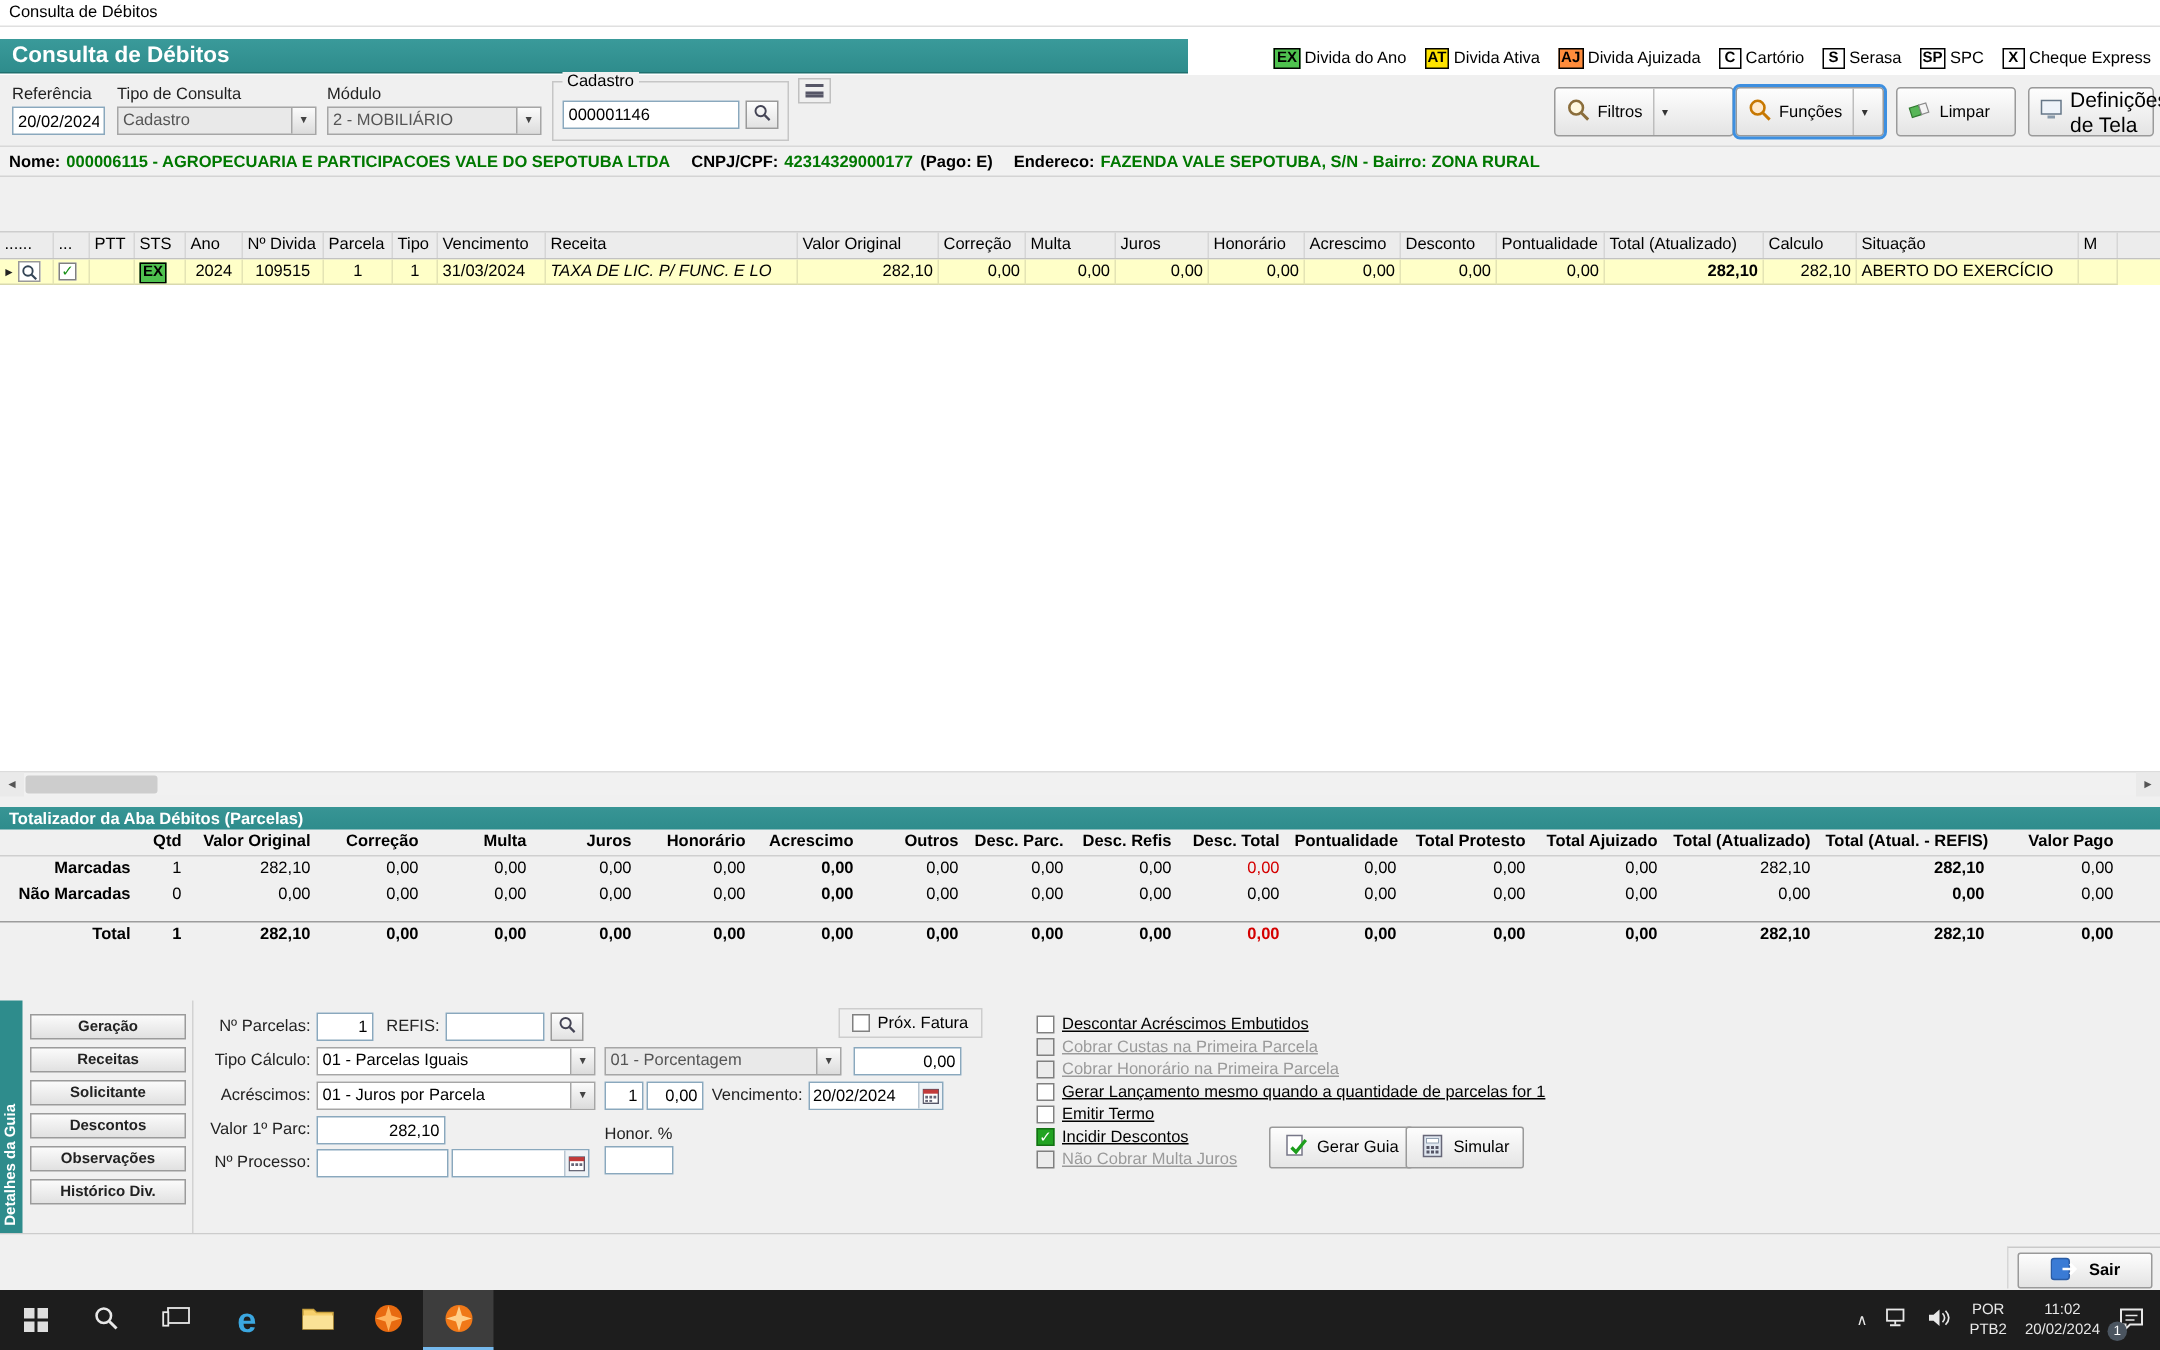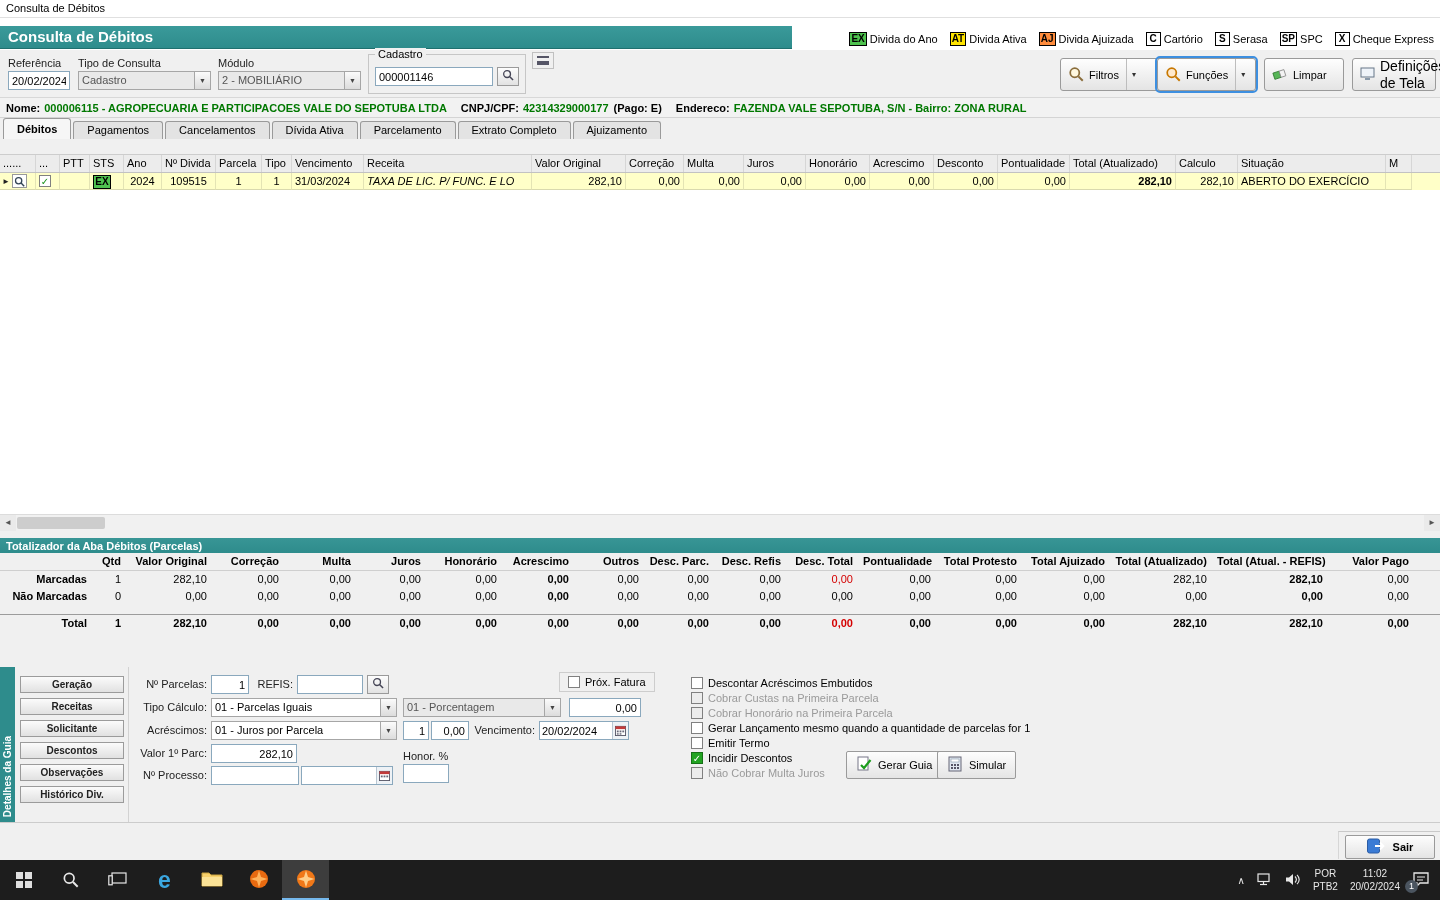--- a/index.html
+++ b/index.html
@@ -103,21 +103,21 @@
   .side-btn{display:block;width:100%;height:17px;margin-bottom:5px;background:linear-gradient(#fbfbfb,#e1e1e1);border:1px solid #9b9b9b;font:bold 10px "Liberation Sans",sans-serif;color:#222;cursor:pointer;}
   .guia-form{position:absolute;left:128px;top:0;right:0;bottom:0;border-left:1px solid #d2d2d2;}
   .glabel{position:absolute;left:0;width:78px;text-align:right;font-size:11px;color:#222;}
   .guia-form .tb,.guia-form .combo{font-size:11px;}
   .datebox{position:absolute;height:19px;border:1px solid #8aa8bd;background:#fff;display:flex;align-items:stretch;}
   .dtb{flex:1;min-width:0;border:none;background:#fff;font:11px "Liberation Sans",sans-serif;padding:0 2px;}
   .cal-btn{width:16px;display:flex;align-items:center;justify-content:center;background:#eef2f6;border-left:1px solid #b8c6d2;cursor:pointer;}
   .pbox{position:absolute;left:430px;top:5px;display:flex;align-items:center;gap:5px;border:1px solid #cdcdcd;padding:3px 8px;}
   .guia-options{position:absolute;display:flex;flex-direction:column;}
   .opt{display:flex;align-items:center;gap:5px;height:15px;font-size:11px;cursor:pointer;}
-  .opt .opt-label{white-space:nowrap;}
+  .opt .opt-label{white-space:nowrap;text-decoration:underline;}
   .opt.disabled .opt-label{color:#9a9a9a;}
   .gbtn{position:absolute;height:28px;background:linear-gradient(#fdfdfd,#e5e5e5);border:1px solid #9a9a9a;border-radius:2px;display:flex;align-items:center;gap:6px;padding:0 9px;font-size:11px;cursor:pointer;}
 
   
   .bottom-bar{position:absolute;top:823px;left:0;width:100%;height:37px;background:#f0f0f0;}
   .sair-wrap{position:absolute;right:0;top:8px;width:102px;border-top:1px solid #c9c9c9;padding:3px 6px 0 6px;border-left:1px solid #d6d6d6;}
   .sair-btn{width:90px;height:24px;background:linear-gradient(#fdfdfd,#e4e4e4);border:1px solid #9a9a9a;border-radius:2px;display:flex;align-items:center;gap:6px;justify-content:center;font:bold 11px "Liberation Sans",sans-serif;cursor:pointer;}
 
   
   .taskbar{position:absolute;top:860px;left:0;width:100%;height:40px;background:#1d1d1d;display:flex;align-items:stretch;color:#e8e8e8;}
@@ -196,21 +196,21 @@
         <span><svg width="12" height="12" viewBox="0 0 13 13">
               <circle cx="5.5" cy="5.5" r="3.7" fill="none" stroke="currentColor" stroke-width="1.4"></circle>
               <line x1="8.4" y1="8.4" x2="12" y2="12" stroke="currentColor" stroke-width="1.6"></line>
             </svg></span>
       </button>
     </div>
     <button class="list-btn" style="left:532px;top:2px">
       <span class="list-lines"></span>
     </button>
 
-    <div class="tb-btn" style="left:1060px;width:120px">
+    <div class="tb-btn" style="left:1036px;width:120px">
       <span style="color:#8a6d3b"><svg width="16" height="16" viewBox="0 0 13 13">
             <circle cx="5.5" cy="5.5" r="3.7" fill="#fff8e0" stroke="currentColor" stroke-width="1.4"></circle>
             <line x1="8.4" y1="8.4" x2="12" y2="12" stroke="currentColor" stroke-width="1.6"></line>
           </svg></span>
       <span>Filtros</span>
       <span class="tb-arrow">▾</span>
     </div>
     <div class="tb-btn focused" style="left:1157px;width:99px">
       <span style="color:#c77700"><svg width="16" height="16" viewBox="0 0 13 13">
             <circle cx="5.5" cy="5.5" r="3.7" fill="#ffe9cc" stroke="currentColor" stroke-width="1.4"></circle>
@@ -242,29 +242,20 @@
   <div class="info-bar">
     <span class="lbl">Nome:</span>
     <span class="val">000006115 - AGROPECUARIA E PARTICIPACOES VALE DO SEPOTUBA LTDA</span>
     <span class="lbl">CNPJ/CPF:</span>
     <span class="val" style="margin-right:5px">42314329000177</span>
     <span class="tip">(Pago: E)</span>
     <span class="lbl">Endereco:</span>
     <span class="val">FAZENDA VALE SEPOTUBA, S/N - Bairro: ZONA RURAL</span>
   </div>
 
-  <div class="tabs">
-      <div class="tab active">Débitos</div>
-      <div class="tab">Pagamentos</div>
-      <div class="tab">Cancelamentos</div>
-      <div class="tab">Dívida Ativa</div>
-      <div class="tab">Parcelamento</div>
-      <div class="tab">Extrato Completo</div>
-      <div class="tab">Ajuizamento</div>
-    </div>
 
 
   <div class="debits">
     <div class="dgrow dghead">
         <div class="dgc" style="width: 36px;">......</div>
         <div class="dgc" style="width: 24px;">...</div>
         <div class="dgc" style="width: 30px;">PTT</div>
         <div class="dgc" style="width: 34px;">STS</div>
         <div class="dgc" style="width: 38px;">Ano</div>
         <div class="dgc" style="width: 54px;">Nº Divida</div>

